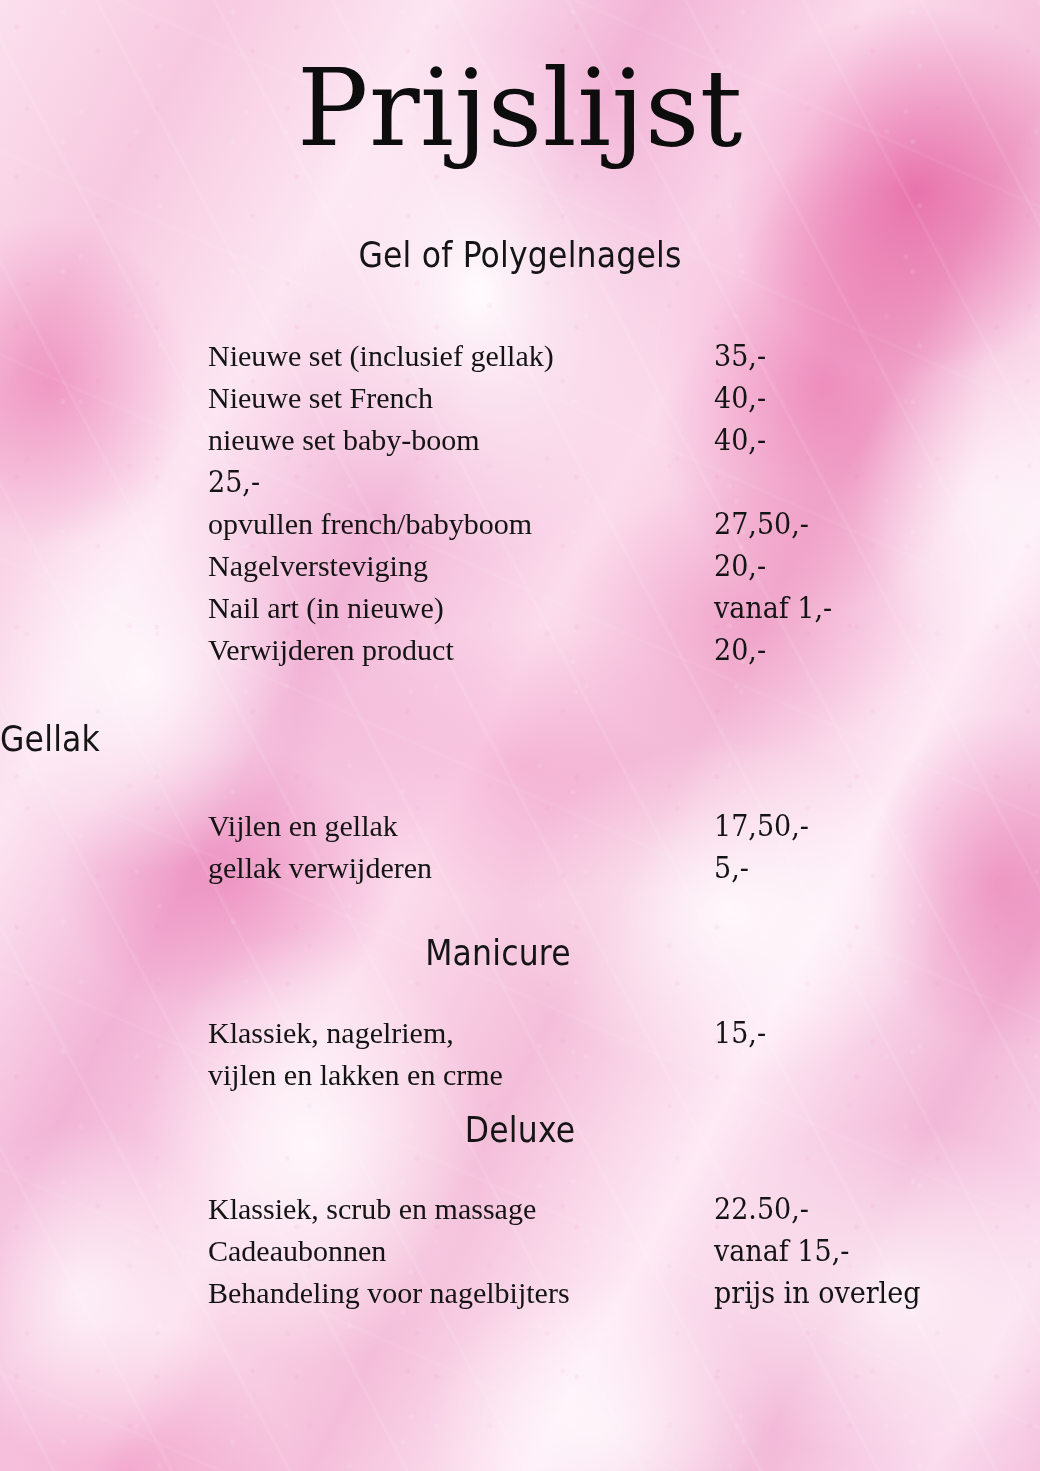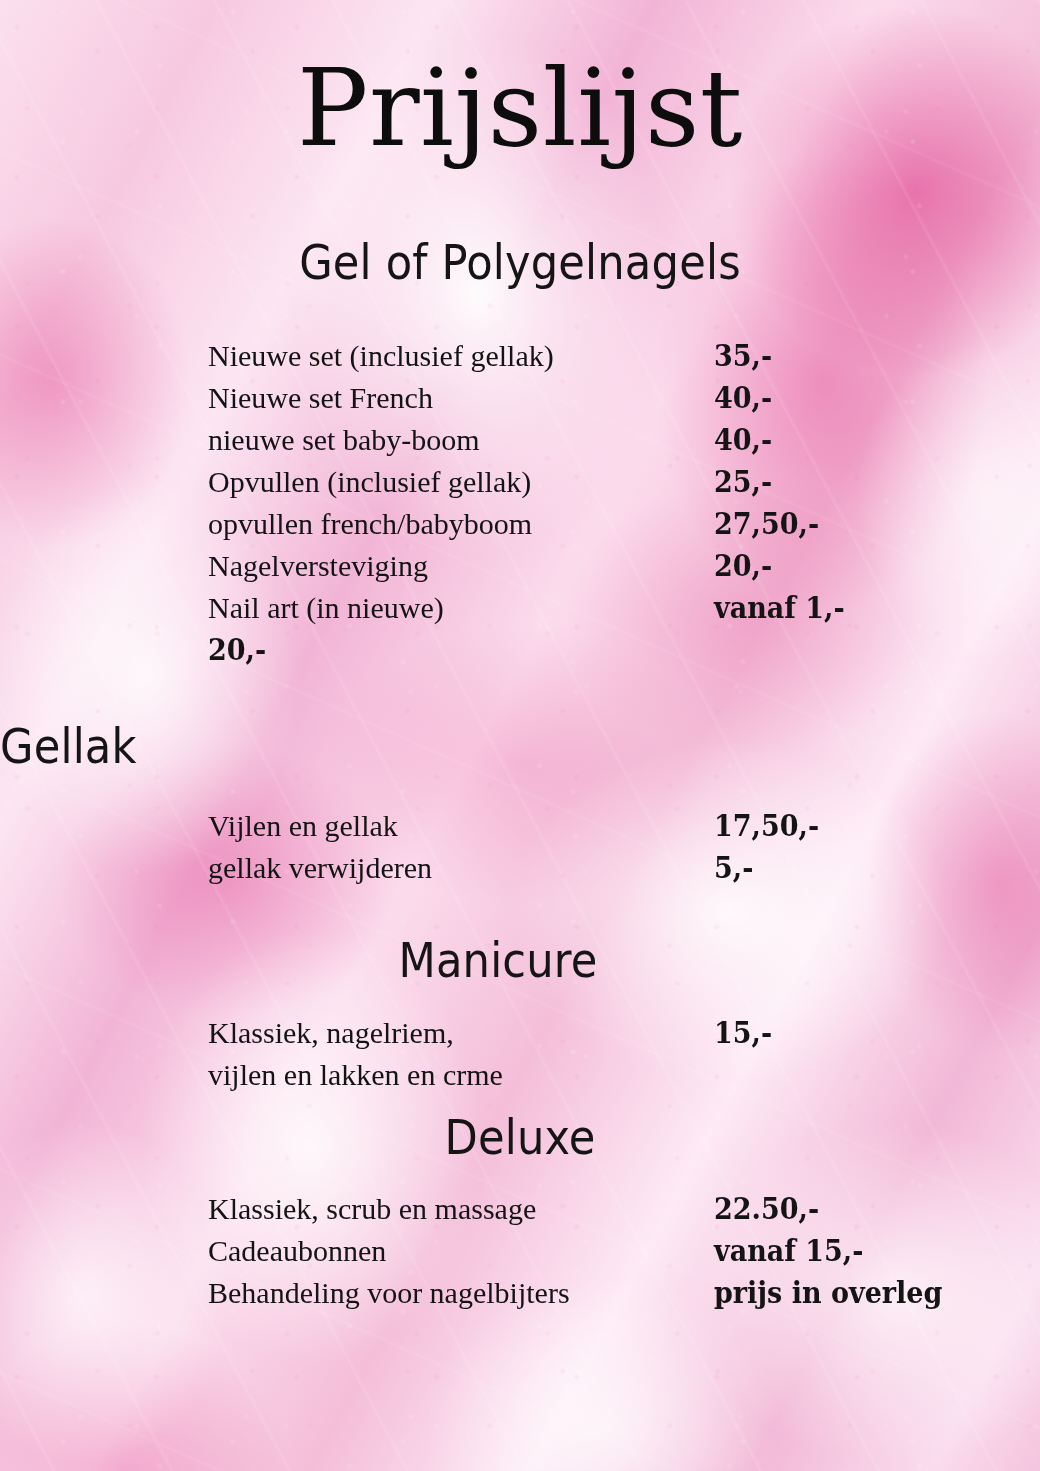--- a/index.html
+++ b/index.html
@@ -119,21 +119,21 @@
     font-size:106px;
     line-height:1.08;
     letter-spacing:.5px;
     color:#0d0d0d;
   }
 
   .section-heading {
     position:absolute;
     font-family:"DejaVu Sans Condensed", "DejaVu Sans", sans-serif;
     font-weight:400;
-    font-size:48px;
+    font-size:35px;
     line-height:1;
     letter-spacing:.2px;
     color:#151515;
     white-space:nowrap;
   }
 
   .rows {
     position:absolute;
     left:208px;
     width:790px;
@@ -152,21 +152,21 @@
     font-family:Liberation Serif, serif;
     font-weight:400;
     font-size:30px;
     line-height:42px;
     color:#141414;
   }
 
   .row .price {
     flex:1 1 auto;
     font-family:"DejaVu Serif Condensed", "DejaVu Serif", serif;
-    font-weight:700;
+    font-weight:400;
     font-size:30px;
     line-height:42px;
     color:#141414;
   }
 
   .row.continuation .label { width:auto; flex:0 0 auto; }
 </style>
 </head>
 <body>
 
@@ -187,36 +187,36 @@
     </div>
     <div class="row">
       <span class="label">Nieuwe set French</span>
       <span class="price">40,-</span>
     </div>
     <div class="row">
       <span class="label">nieuwe set baby-boom</span>
       <span class="price">40,-</span>
     </div>
     <div class="row">
-      <span class="label">Opvullen (inclusief gellak)</span>
       <span class="price">25,-</span>
     </div>
     <div class="row">
       <span class="label">opvullen french/babyboom</span>
       <span class="price">27,50,-</span>
     </div>
     <div class="row">
       <span class="label">Nagelversteviging</span>
       <span class="price">20,-</span>
     </div>
     <div class="row">
       <span class="label">Nail art (in nieuwe)</span>
       <span class="price">vanaf 1,-</span>
     </div>
     <div class="row">
+      <span class="label">Verwijderen product</span>
       <span class="price">20,-</span>
     </div>
   </div>
 
   <div class="section-heading" style="top:722px; left:0; width:1040px; text-align:left;">Gellak</div>
 
   <div class="rows" style="top:805px;">
     <div class="row">
       <span class="label">Vijlen en gellak</span>
       <span class="price">17,50,-</span>

